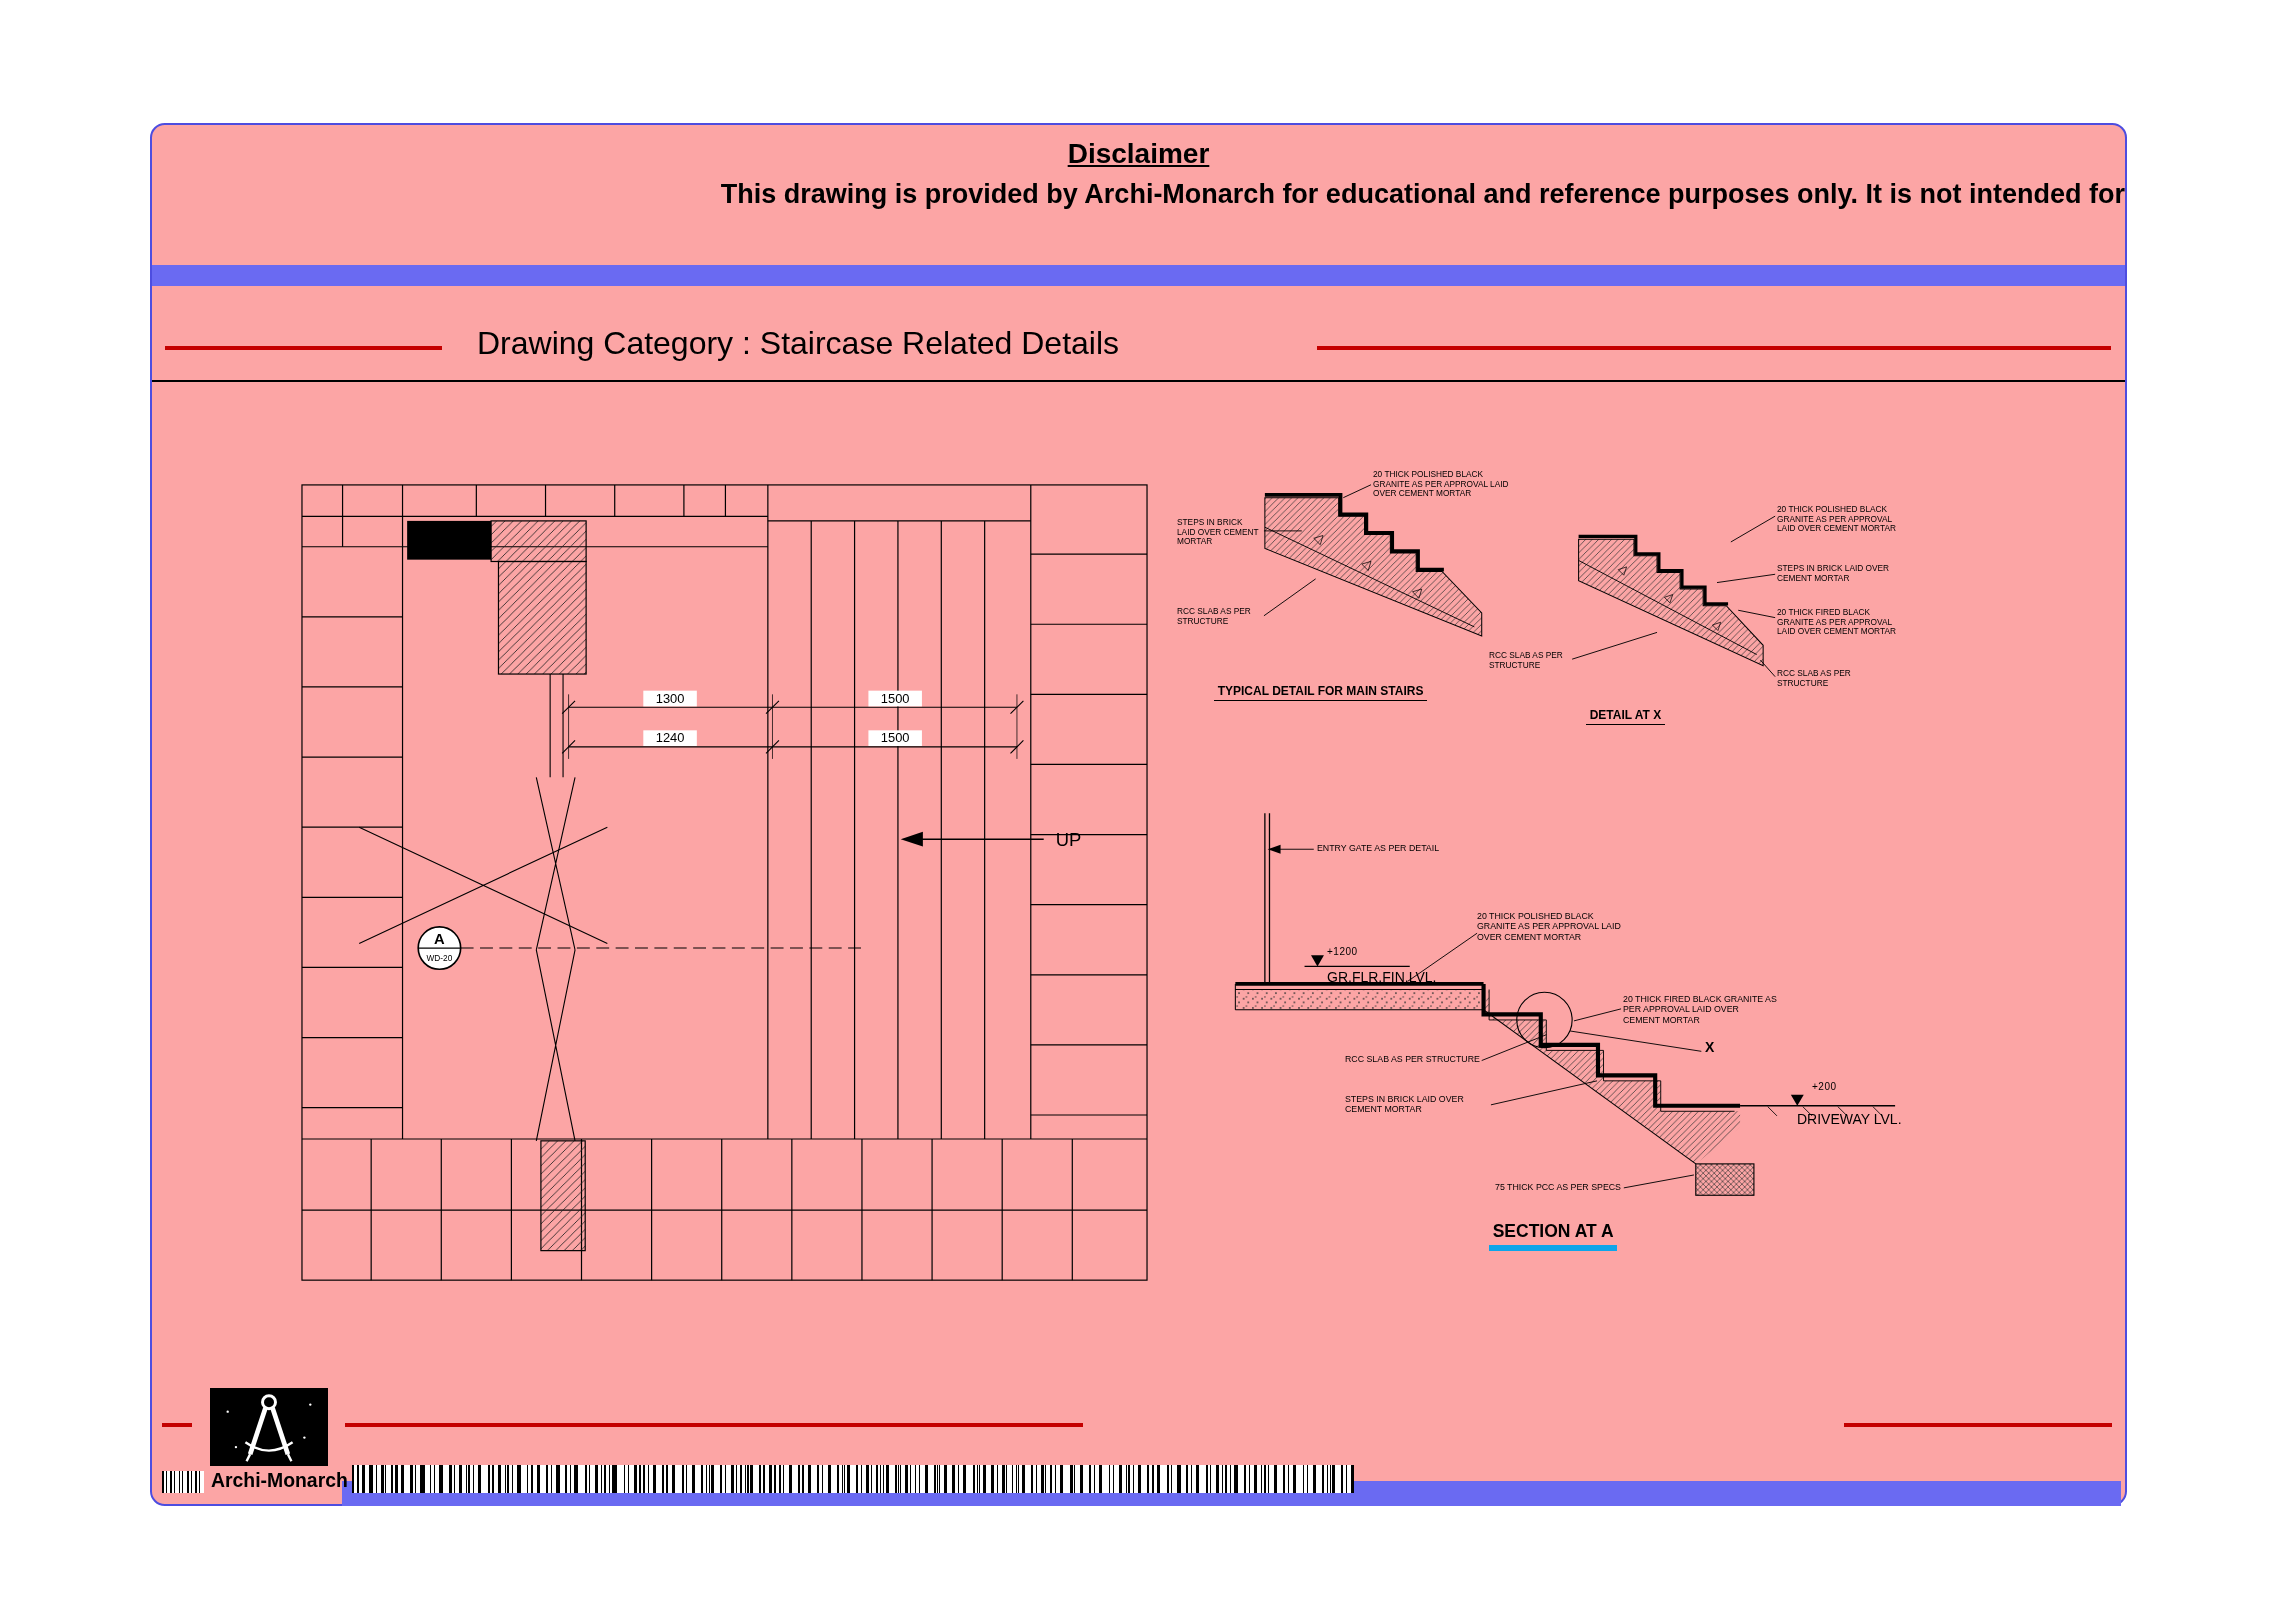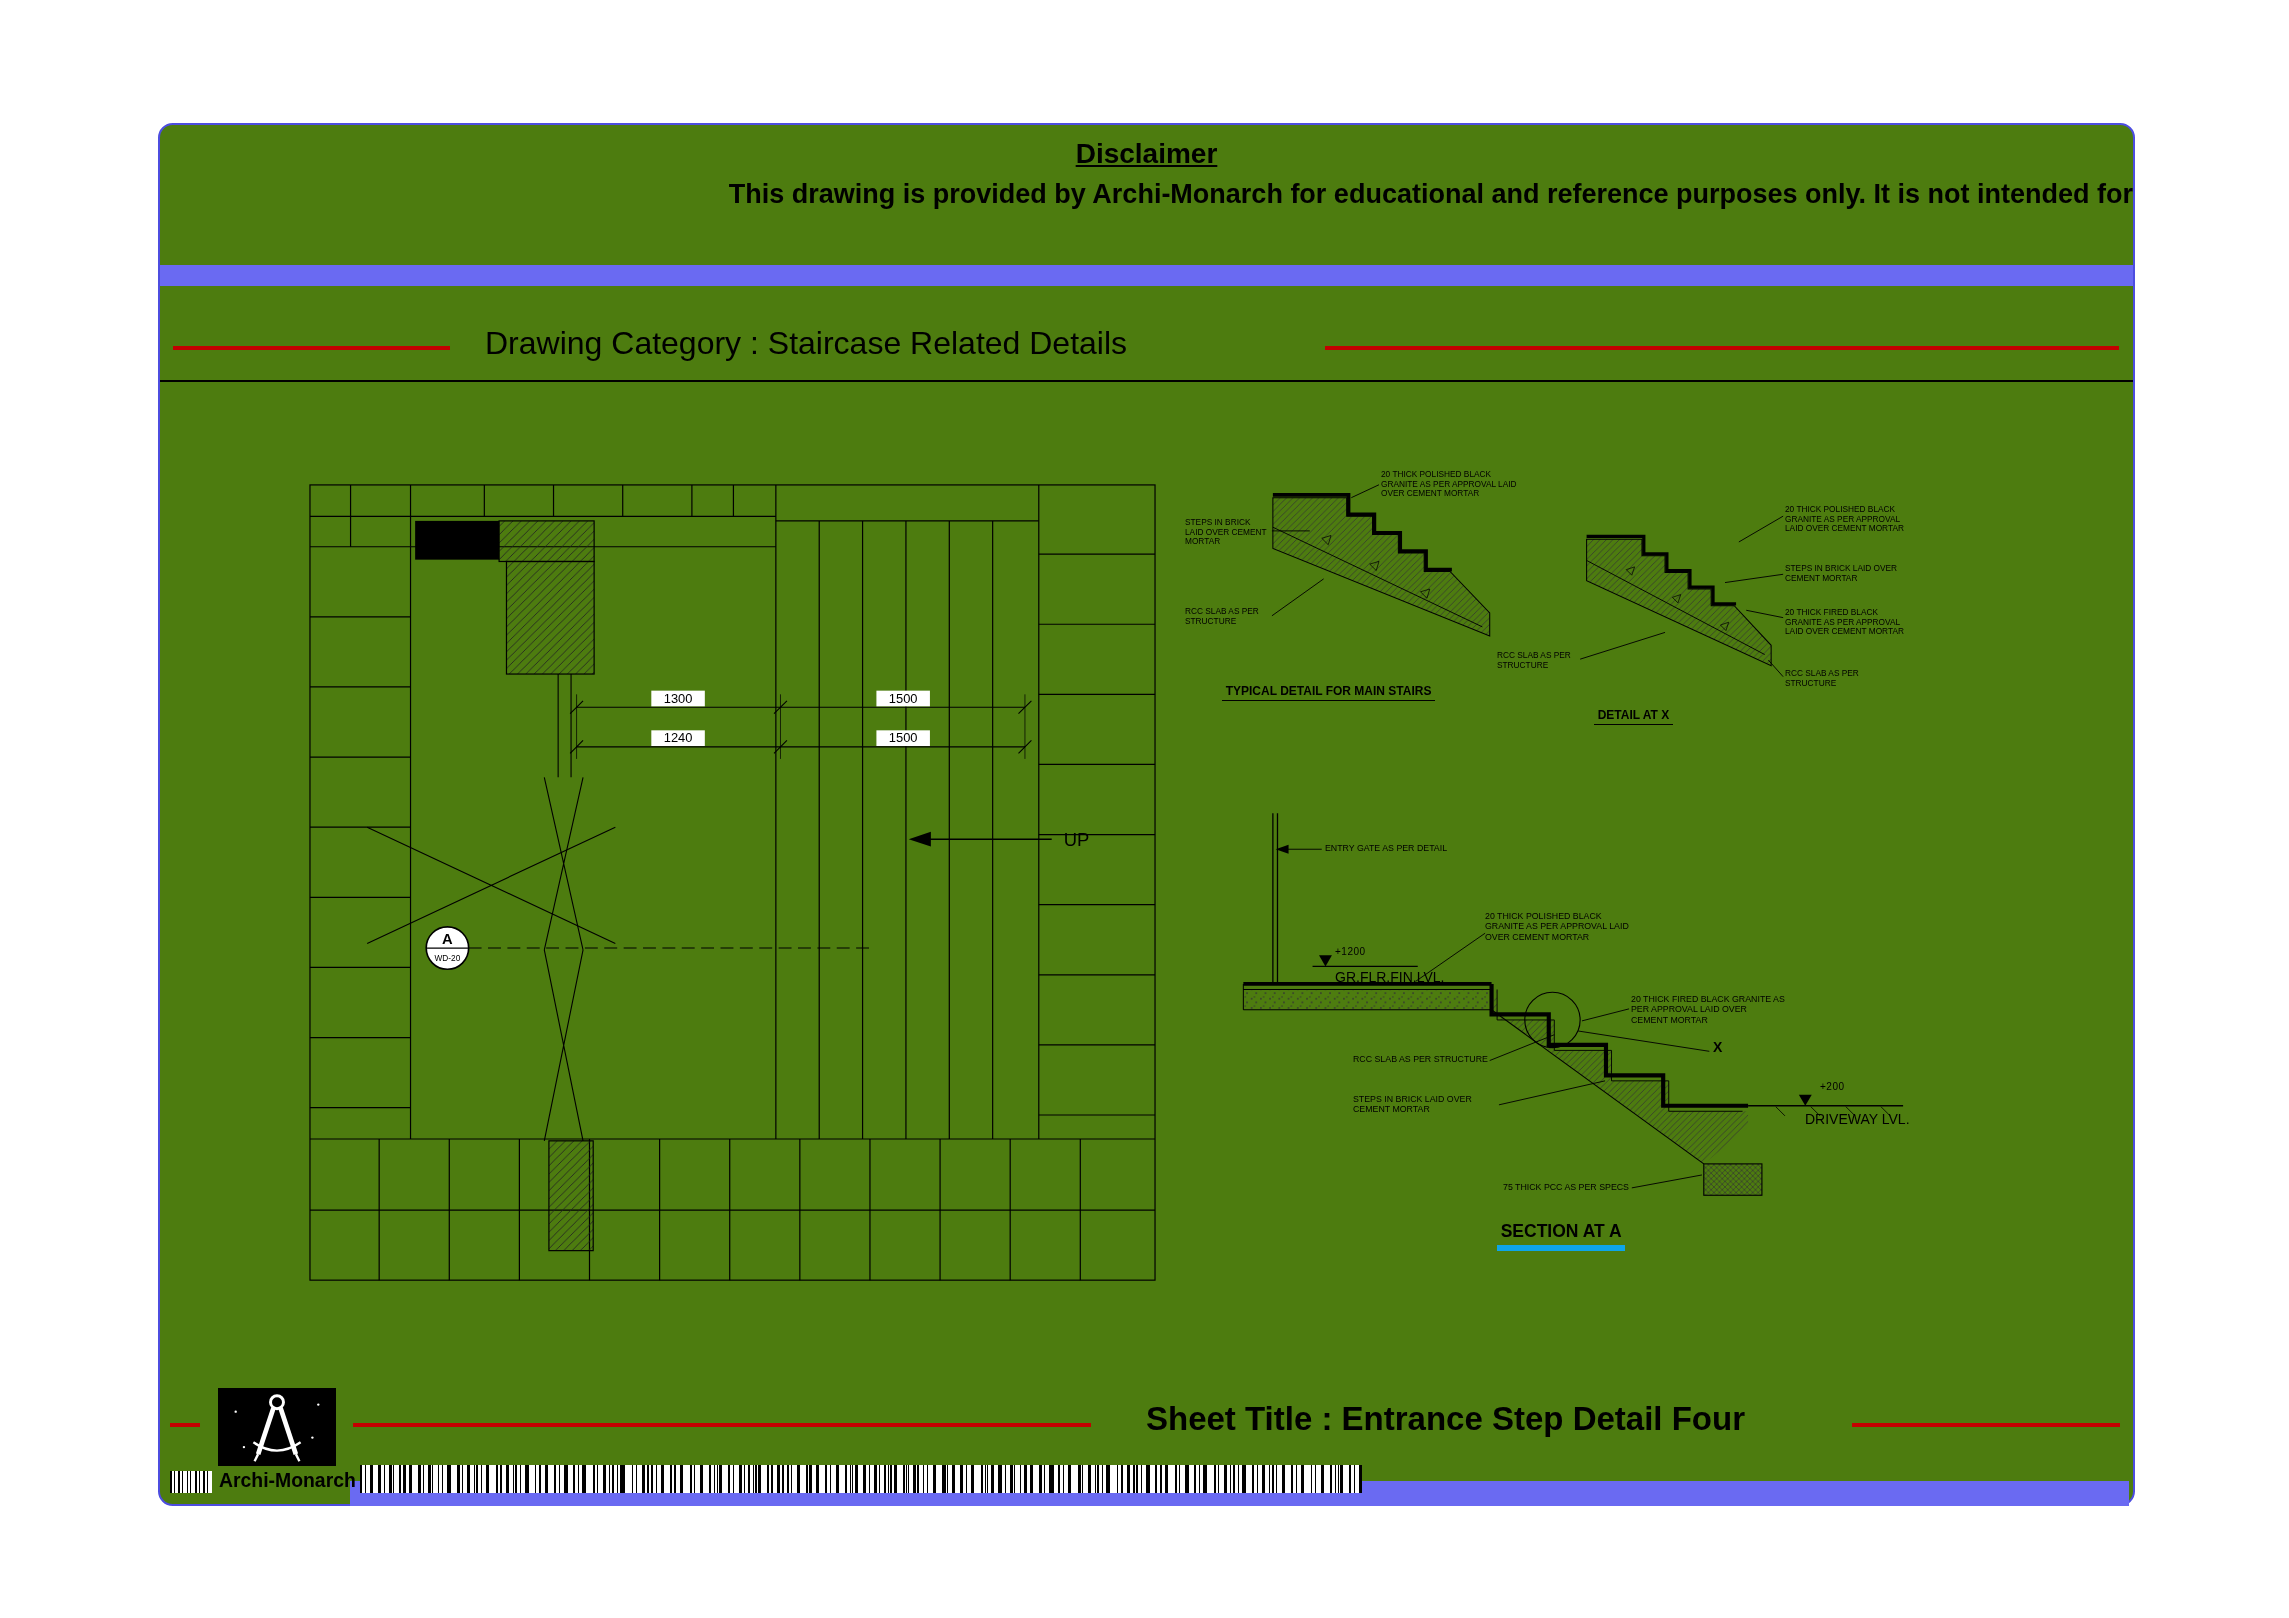--- a/index.html
+++ b/index.html
@@ -1,18 +1,18 @@
 <!DOCTYPE html>
 <html style="font-size:14.8px"><head>
 <meta charset="utf-8">
 <style>
   *{box-sizing:border-box;margin:0;padding:0}
   html,body{background:#fff}
   body{width:2290px;height:1619px;position:relative;font-family:"Liberation Sans",sans-serif;color:#000}
-  .frame{position:absolute;left:158px;top:123px;width:1977px;height:1383px;border:2.8px solid #4d4de0;border-radius:14.8px;background:#4d7c0f}
+  .frame{position:absolute;left:150px;top:123px;width:1977px;height:1383px;border:2.8px solid #4d4de0;border-radius:14.8px;background:#fca5a5}
 
   
   .disc-title{position:absolute;top:13px;left:0;width:100%;text-align:center;font-size:28px;font-weight:bold;text-decoration:underline}
   .disc-line{position:absolute;left:0;width:100%;text-align:right;font-size:27px;font-weight:bold}
   .disc-line.l1{top:54px}
   .disc-line.l2{top:95px}
   .bar{position:absolute;background:#6a6af2}
   .bar.top{left:0;right:0;top:140px;height:21px}
   .cat-title{position:absolute;left:325px;top:200px;font-size:32px;font-weight:normal;white-space:nowrap}
   .redline{position:absolute;height:3.7px;background:#c40000}
@@ -209,21 +209,20 @@
       <path d="M30,46 Q50,60 70,46" stroke="#fff" stroke-width="2" fill="none"></path>
       <path d="M34,56 l-3,6 M66,56 l3,6" stroke="#fff" stroke-width="2"></path>
       <circle cx="15" cy="20" r="1" fill="#fff"></circle>
         <circle cx="85" cy="14" r="1" fill="#fff"></circle>
       <circle cx="22" cy="50" r="1" fill="#fff"></circle>
         <circle cx="80" cy="42" r="1" fill="#fff"></circle>
     </svg>
   </div>
   <div class="redline rl-foot-a"></div>
   <div class="redline rl-foot-b"></div>
-  <div class="sheet-title">Sheet Title : Entrance Step Detail Four</div>
   <div class="redline rl-foot-c"></div>
   <div class="mini-barcode"></div>
   <div class="brand">Archi-Monarch</div>
   <div class="barcode"></div>
   <div class="bar bottom"></div>
 
 </div>
 
 
 </body></html>

